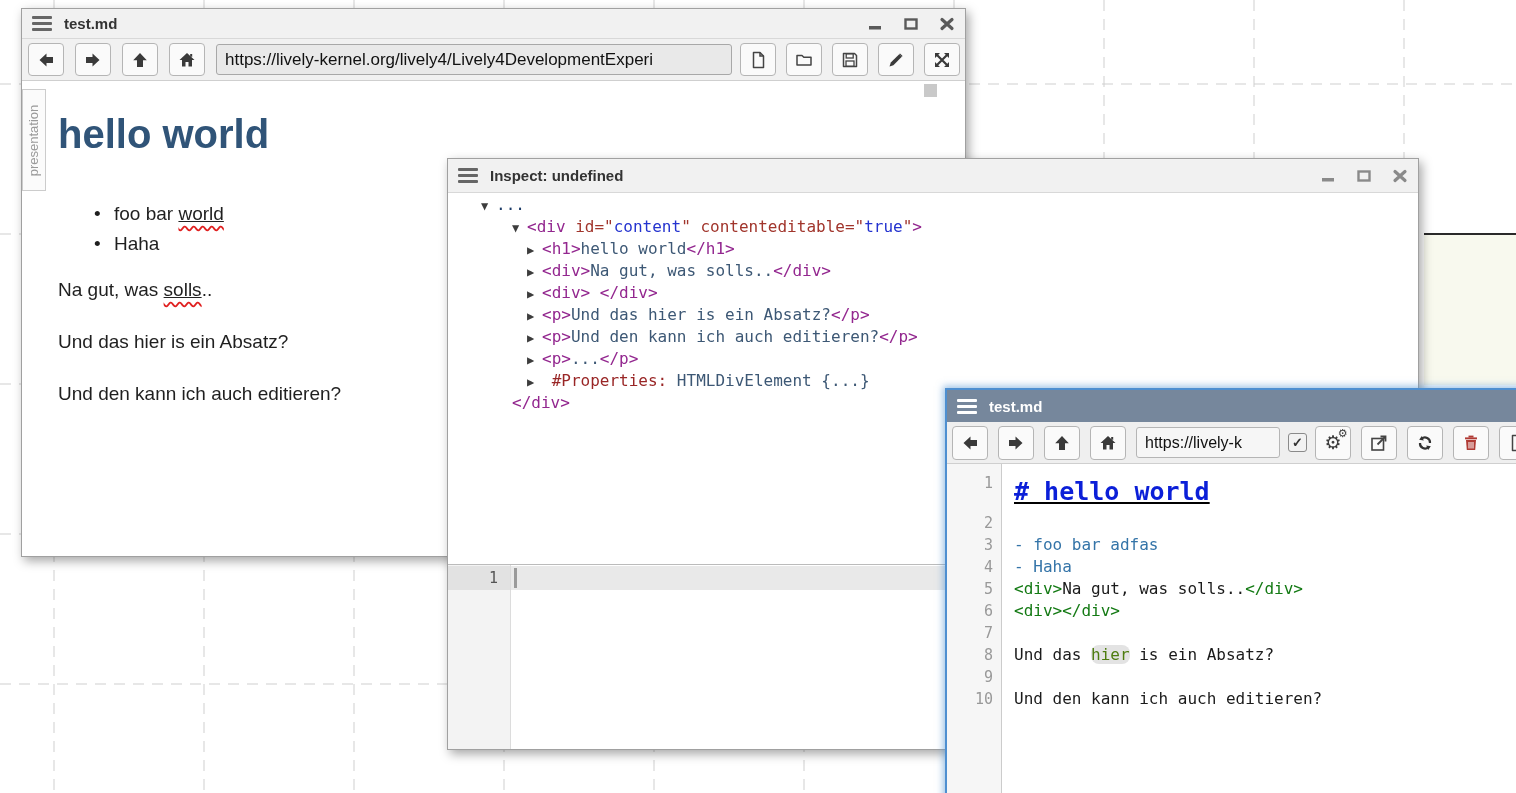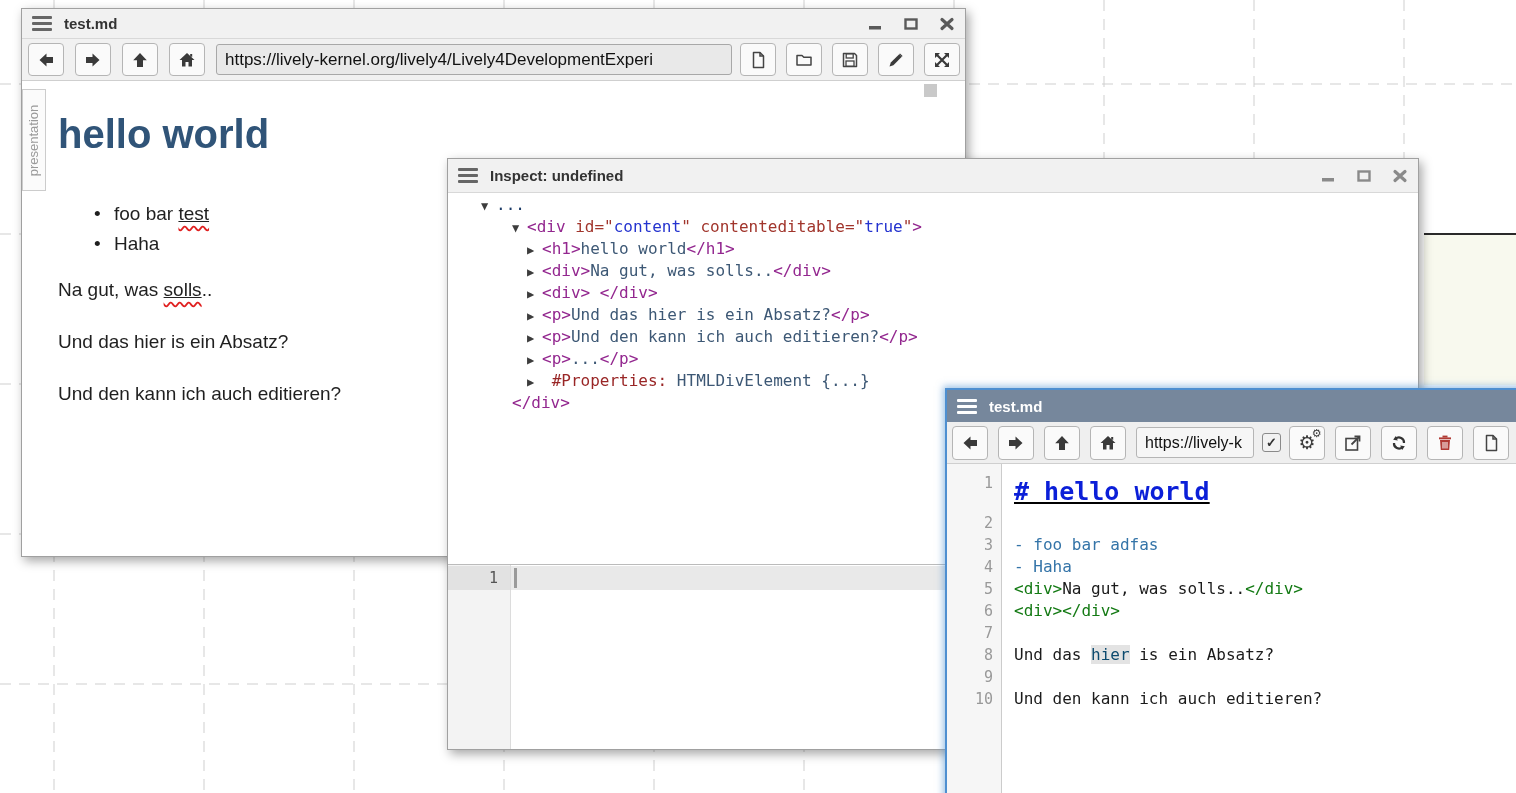--- a/index.html
+++ b/index.html
@@ -85,21 +85,21 @@
     background:#e2e2e2;color:#555;font-family:"DejaVu Sans Mono",monospace;
     font-size:15px;line-height:24px;text-align:right;padding-right:12px;box-sizing:border-box;}
   .insp-cursor{position:absolute;left:66px;top:3px;width:3px;height:20px;background:#9a9a9a;}
   
   #win3{left:945px;top:388px;width:600px;height:440px;z-index:4;
     border:2px solid #4e8fd0;box-shadow:0 0 7px 2px rgba(77,144,208,.55);}
   #win3 .titlebar{height:32px;background:#76879c;border-bottom:none;}
   #win3 .titlebar .title{color:#fff;}
   #win3 .toolbar{height:42px;background:#efefef;padding-left:5px;}
   #win3 .toolbar .tb-btn{margin-right:10px;height:34px;}
-  #win3 .url-input{width:118px;background:#f6f6f6;border-color:#b5b5b5;
+  #win3 .url-input{width:144px;background:#f6f6f6;border-color:#b5b5b5;
     font-size:16px;margin-right:8px;}
   .checkbox{width:17px;height:17px;border:1px solid #8a8a8a;border-radius:3px;
     background:#f2f2f2;display:flex;align-items:center;justify-content:center;
     font-size:13px;font-weight:bold;color:#333;margin-right:8px;cursor:pointer;flex:none;}
   .gear-wrap{position:relative;font-size:19px;color:#3c3c3c;line-height:1;}
   .gear-small{position:absolute;font-size:11px;right:-6px;top:-5px;}
   .ed{position:relative;height:364px;background:#fff;overflow:hidden;}
   .ed-gutter{position:absolute;left:0;top:0;bottom:0;width:54px;
     background:#f6f6f6;border-right:1px solid #ccc;}
   .ed-rows{position:relative;padding-top:8px;}
@@ -107,21 +107,21 @@
   .ed-row .ln{width:55px;flex:none;text-align:right;padding-right:9px;box-sizing:border-box;
     color:#999;font-family:"DejaVu Sans Mono",monospace;font-size:15px;line-height:22px;}
   .ed-row .code{padding-left:12px;font-family:"DejaVu Sans Mono","DejaVu Sans",monospace;
     font-size:16px;line-height:22px;white-space:pre;min-height:22px;}
   .ed-row.ed-h1 .code{font-size:25px;line-height:40px;text-decoration:underline;}
   .ed-row.ed-h1{height:40px;}
   .tok-md-h1{color:#0b1fd8;font-weight:bold;}
   .tok-md-list{color:#3474a8;}
   .tok-mtag{color:#147a14;}
   .tok-plain{color:#1b1b1b;}
-  .tok-hl{color:#0c4a6e;background:#e3e3e3;}
+  .tok-hl{color:#4d7c0f;background:#e3e3e3;border-radius:8px;}
   .icon-svg{display:block;}
 </style>
 </head>
 <body>
 
 <svg id="grid" width="1516" height="793">
     <line x1="54" y1="0" x2="54" y2="793"></line>
     <line x1="204" y1="0" x2="204" y2="793"></line>
     <line x1="354" y1="0" x2="354" y2="793"></line>
     <line x1="504" y1="0" x2="504" y2="793"></line>
@@ -213,21 +213,21 @@
           </svg>
         </button>
     </div>
   </div>
   <div class="content">
     <div class="side-tab">
         <span>presentation</span>
       </div>
     <h1 class="md-h1-preview">hello world</h1>
     <ul class="md-list-preview">
-      <li><span>foo bar </span><span class="u-solid"><span class="u-wavy">test</span></span></li>
+      <li><span>foo bar </span><span class="u-solid"><span class="u-wavy">world</span></span></li>
       <li><span>Haha</span></li>
     </ul>
     <p class="md-p" id="p1"><span>Na gut, was </span><span class="u-solid"><span class="u-wavy">solls</span></span><span>..</span></p>
     <p class="md-p" id="p2">Und das hier is ein Absatz?</p>
     <p class="md-p" id="p3">Und den kann ich auch editieren?</p>
     <div class="scroll-thumb"></div>
   </div>
 </div>
 
 <div class="window" id="win2">

